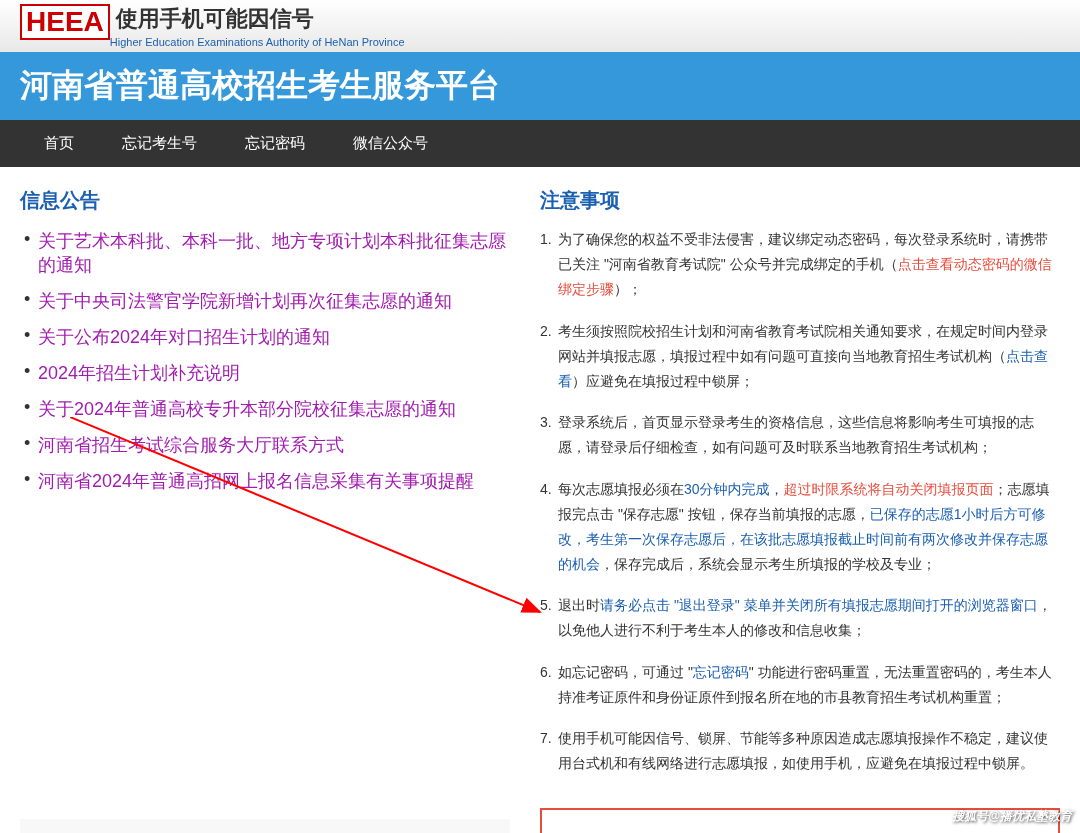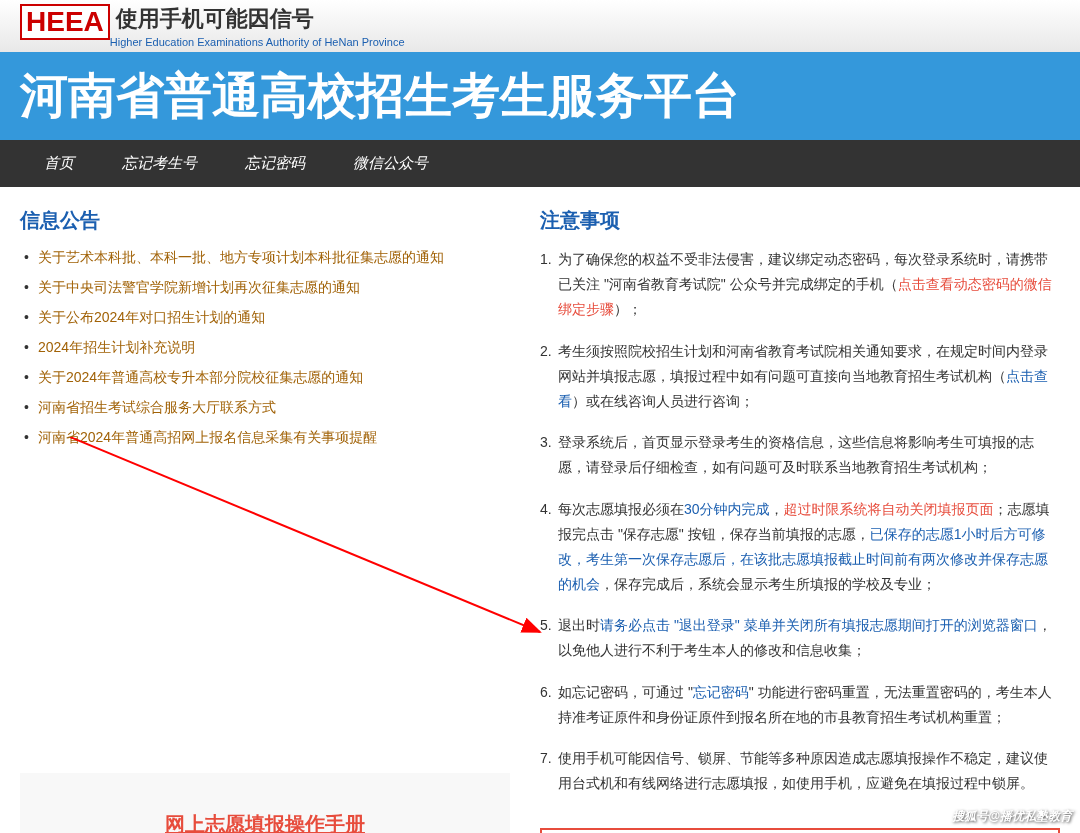--- a/index.html
+++ b/index.html
@@ -4,33 +4,33 @@
   <style>
     * { margin: 0; padding: 0; box-sizing: border-box; }
     body { font-family: "Microsoft YaHei", Arial, sans-serif; font-size: 14px; background: #fff; width: 1080px; }
     
     .header-top { background: linear-gradient(to bottom, #fff 0%, #e8e8e8 100%); padding: 4px 20px; display: flex; align-items: center; }
     .logo-box { display: inline-flex; align-items: flex-start; }
     .logo-text { color: #c00; font-weight: bold; font-size: 28px; font-family: Arial; border: 2px solid #c00; padding: 0 4px; background: #fff; }
     .logo-cn { color: #333; font-size: 22px; font-weight: bold; margin-left: 6px; }
     .logo-sub { color: #1b5fb0; font-size: 11px; margin-top: 2px; display: block; }
     
-    .title-bar { background: #3498db; color: #fff; padding: 12px 20px; font-size: 48px; font-weight: bold; }
+    .title-bar { background: #3498db; color: #fff; padding: 12px 20px; font-size: 32px; font-weight: bold; }
     
-    .nav-bar { background: #333; padding: 0 20px; display: flex; font-style: italic; }
+    .nav-bar { background: #333; padding: 0 20px; display: flex; }
     .nav-item { color: #fff; padding: 14px 24px; cursor: pointer; font-size: 15px; }
     
     .main { display: flex; padding: 20px; gap: 30px; }
     .left-col { flex: 0 0 490px; }
     .right-col { flex: 1; }
     
     .section-title { color: #1b5fb0; font-size: 20px; font-weight: bold; margin-bottom: 9px; }
     
     .bulletin-list { list-style: none; }
-    .bulletin-list li { padding: 6px 0 6px 18px; position: relative; color: #a16207; font-size: 14px; cursor: pointer; }
+    .bulletin-list li { padding: 6px 0 6px 18px; position: relative; color: #a21caf; font-size: 18px; cursor: pointer; }
     .bulletin-list li::before { content: "•"; position: absolute; left: 4px; color: #333; }
     
     .notice-list { list-style: none; counter-reset: notice; }
     .notice-list li { padding: 4px 0 12px 18px; position: relative; color: #333; font-size: 14px; line-height: 1.8; }
     .notice-list li::before { counter-increment: notice; content: counter(notice) "."; position: absolute; left: 0; }
     .red-text { color: #e74c3c; }
     .blue-link { color: #1b5fb0; cursor: pointer; }
     
     .manual-box { background: #f8f8f8; padding: 30px; margin-top: 320px; text-align: center; }
     .manual-link { color: #e74c3c; font-size: 20px; font-weight: bold; text-decoration: underline; display: block; padding: 8px 0; cursor: pointer; }
@@ -84,21 +84,21 @@
     </div>
   </div>
 
   <div class="right-col">
     <div class="section-title">注意事项</div>
     <ol class="notice-list">
       <li>
         <span>为了确保您的权益不受非法侵害，建议绑定动态密码，每次登录系统时，请携带已关注 "河南省教育考试院" 公众号并完成绑定的手机（</span><span class="red-text">点击查看动态密码的微信绑定步骤</span><span>）；</span>
       </li>
       <li>
-        <span>考生须按照院校招生计划和河南省教育考试院相关通知要求，在规定时间内登录网站并填报志愿，填报过程中如有问题可直接向当地教育招生考试机构（</span><span class="blue-link">点击查看</span><span>）或在线咨询人员进行咨询；</span>
+        <span>考生须按照院校招生计划和河南省教育考试院相关通知要求，在规定时间内登录网站并填报志愿，填报过程中如有问题可直接向当地教育招生考试机构（</span><span class="blue-link">点击查看</span><span>）应避免在填报过程中锁屏；</span>
       </li>
       <li>登录系统后，首页显示登录考生的资格信息，这些信息将影响考生可填报的志愿，请登录后仔细检查，如有问题可及时联系当地教育招生考试机构；</li>
       <li>
         <span>每次志愿填报必须在</span><span class="blue-link">30分钟内完成</span><span>，</span><span class="red-text">超过时限系统将自动关闭填报页面</span><span>；志愿填报完点击 "保存志愿" 按钮，保存当前填报的志愿，</span><span class="blue-link">已保存的志愿1小时后方可修改，考生第一次保存志愿后，在该批志愿填报截止时间前有两次修改并保存志愿的机会</span><span>，保存完成后，系统会显示考生所填报的学校及专业；</span>
       </li>
       <li>
         <span>退出时</span><span class="blue-link">请务必点击 "退出登录" 菜单并关闭所有填报志愿期间打开的浏览器窗口</span><span>，以免他人进行不利于考生本人的修改和信息收集；</span>
       </li>
       <li>
         <span>如忘记密码，可通过 "</span><span class="blue-link">忘记密码</span><span>" 功能进行密码重置，无法重置密码的，考生本人持准考证原件和身份证原件到报名所在地的市县教育招生考试机构重置；</span>

